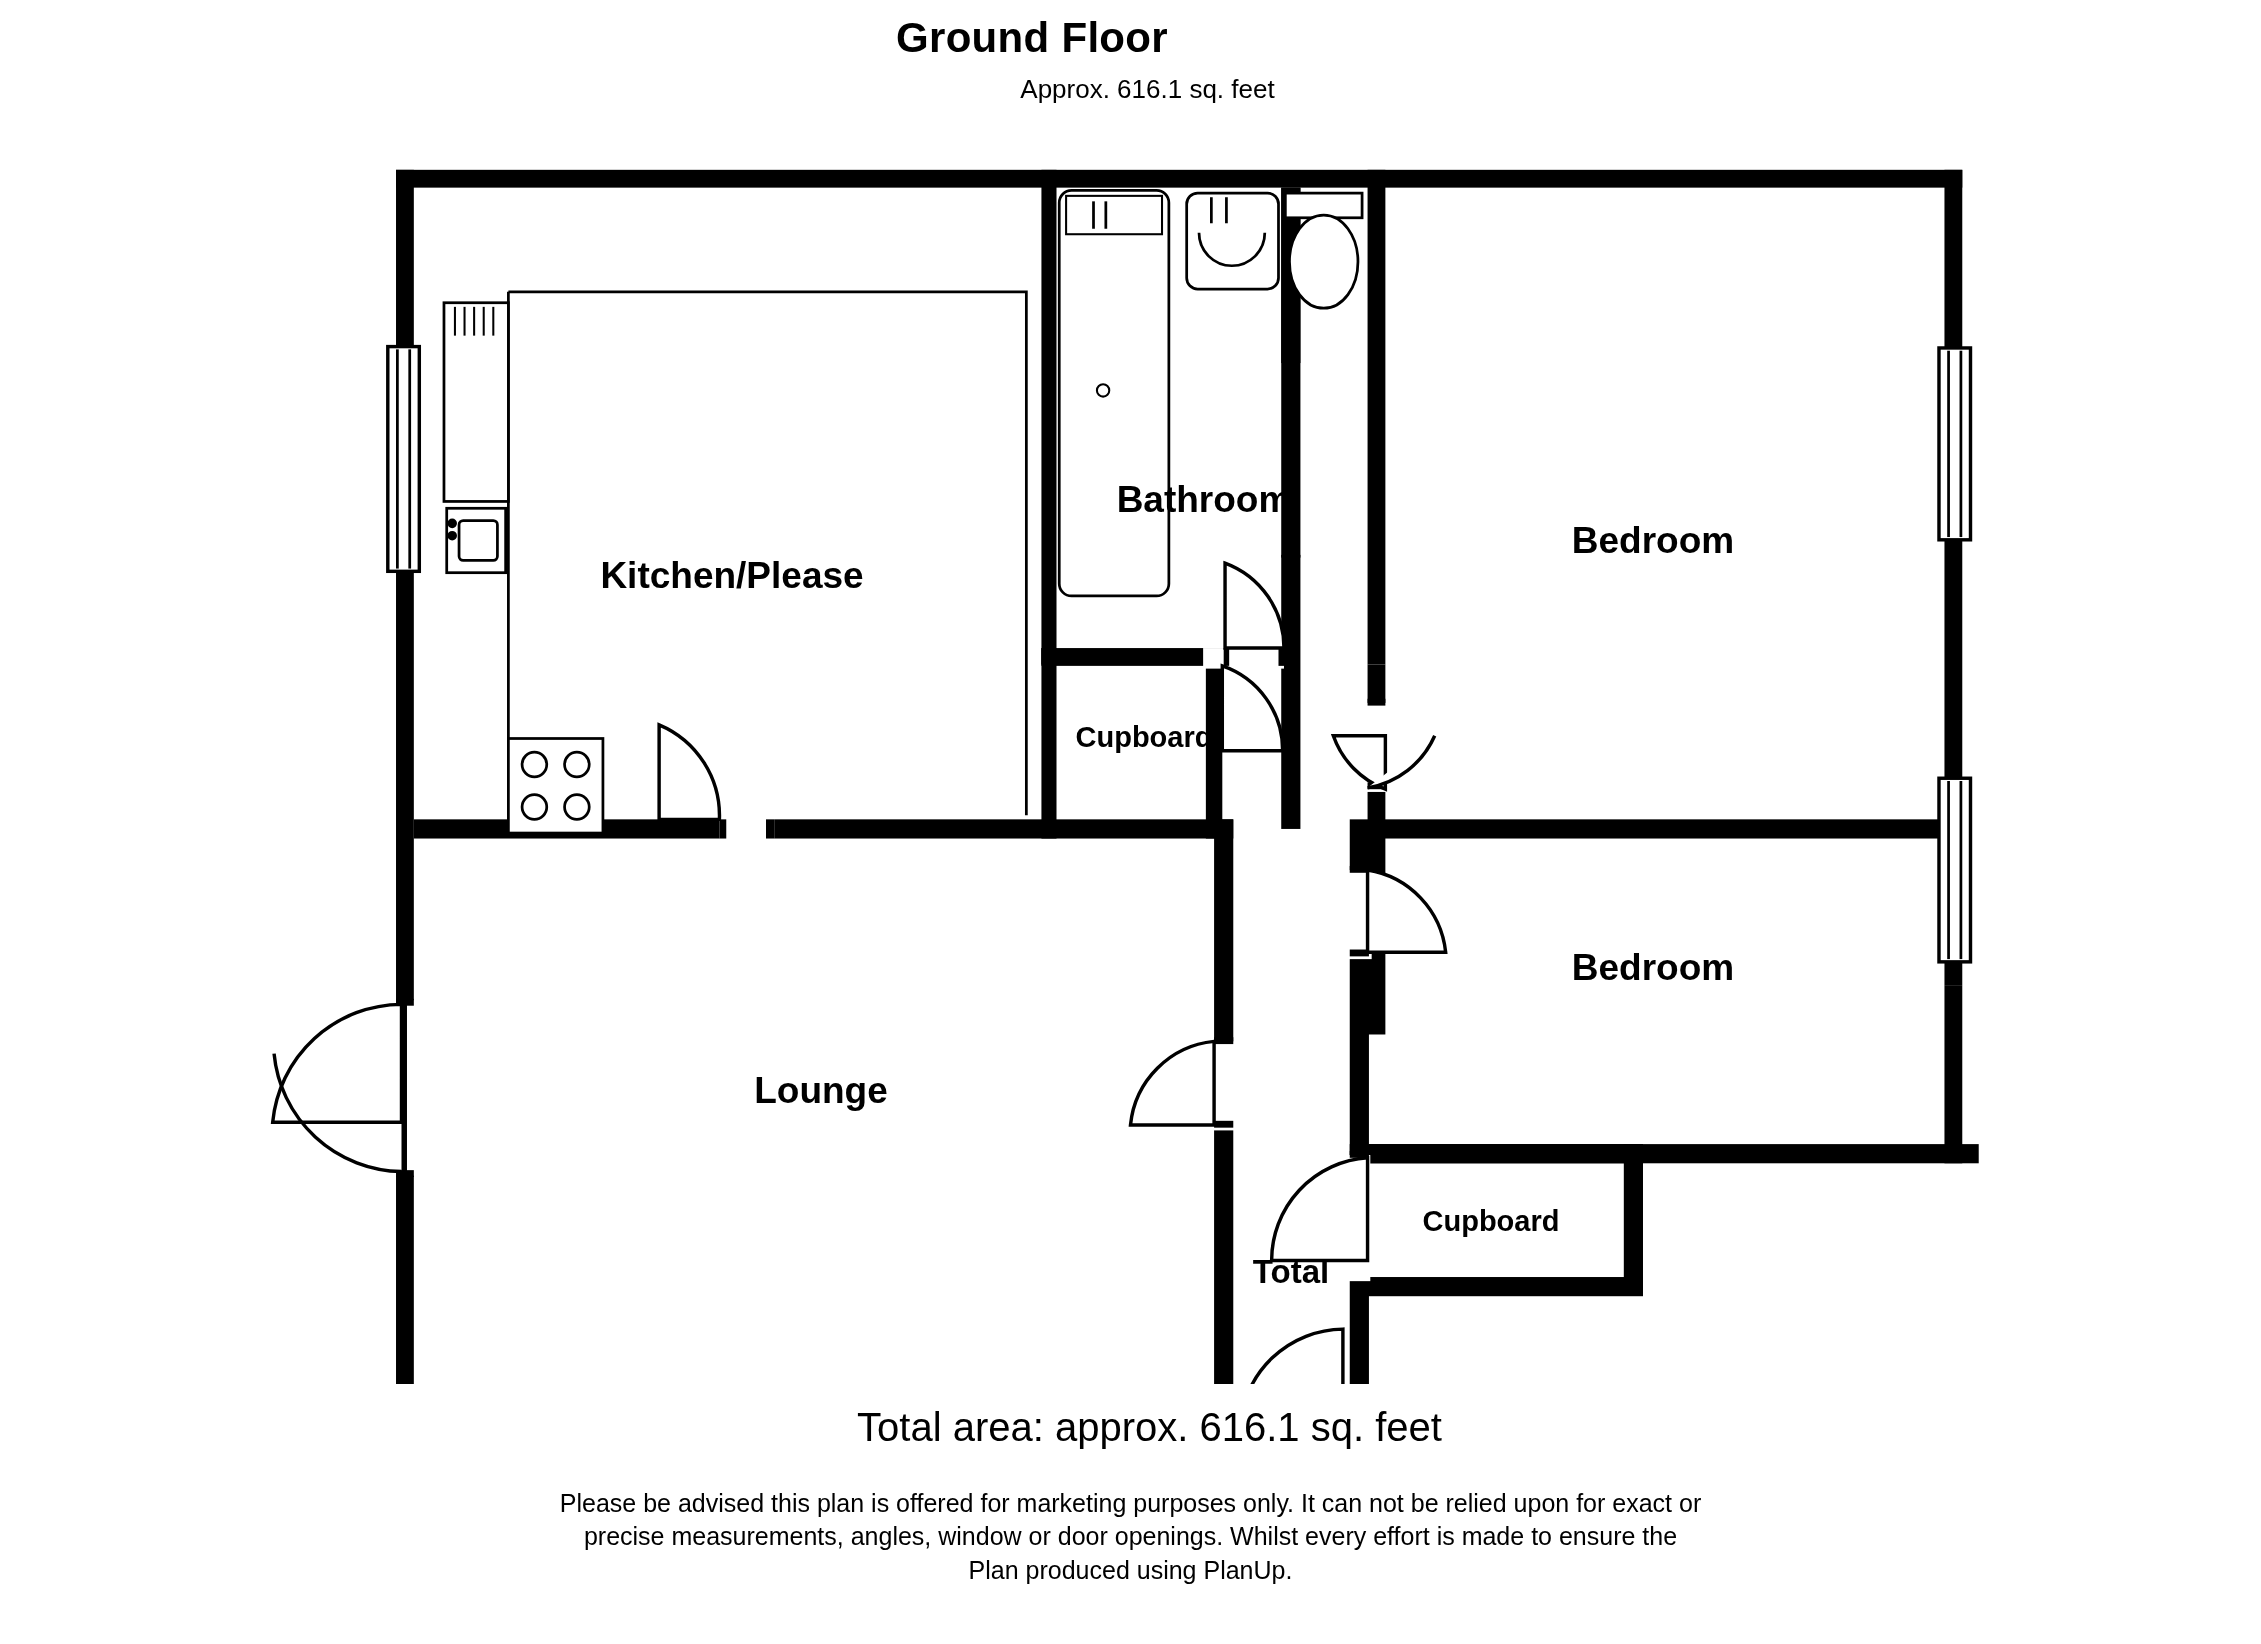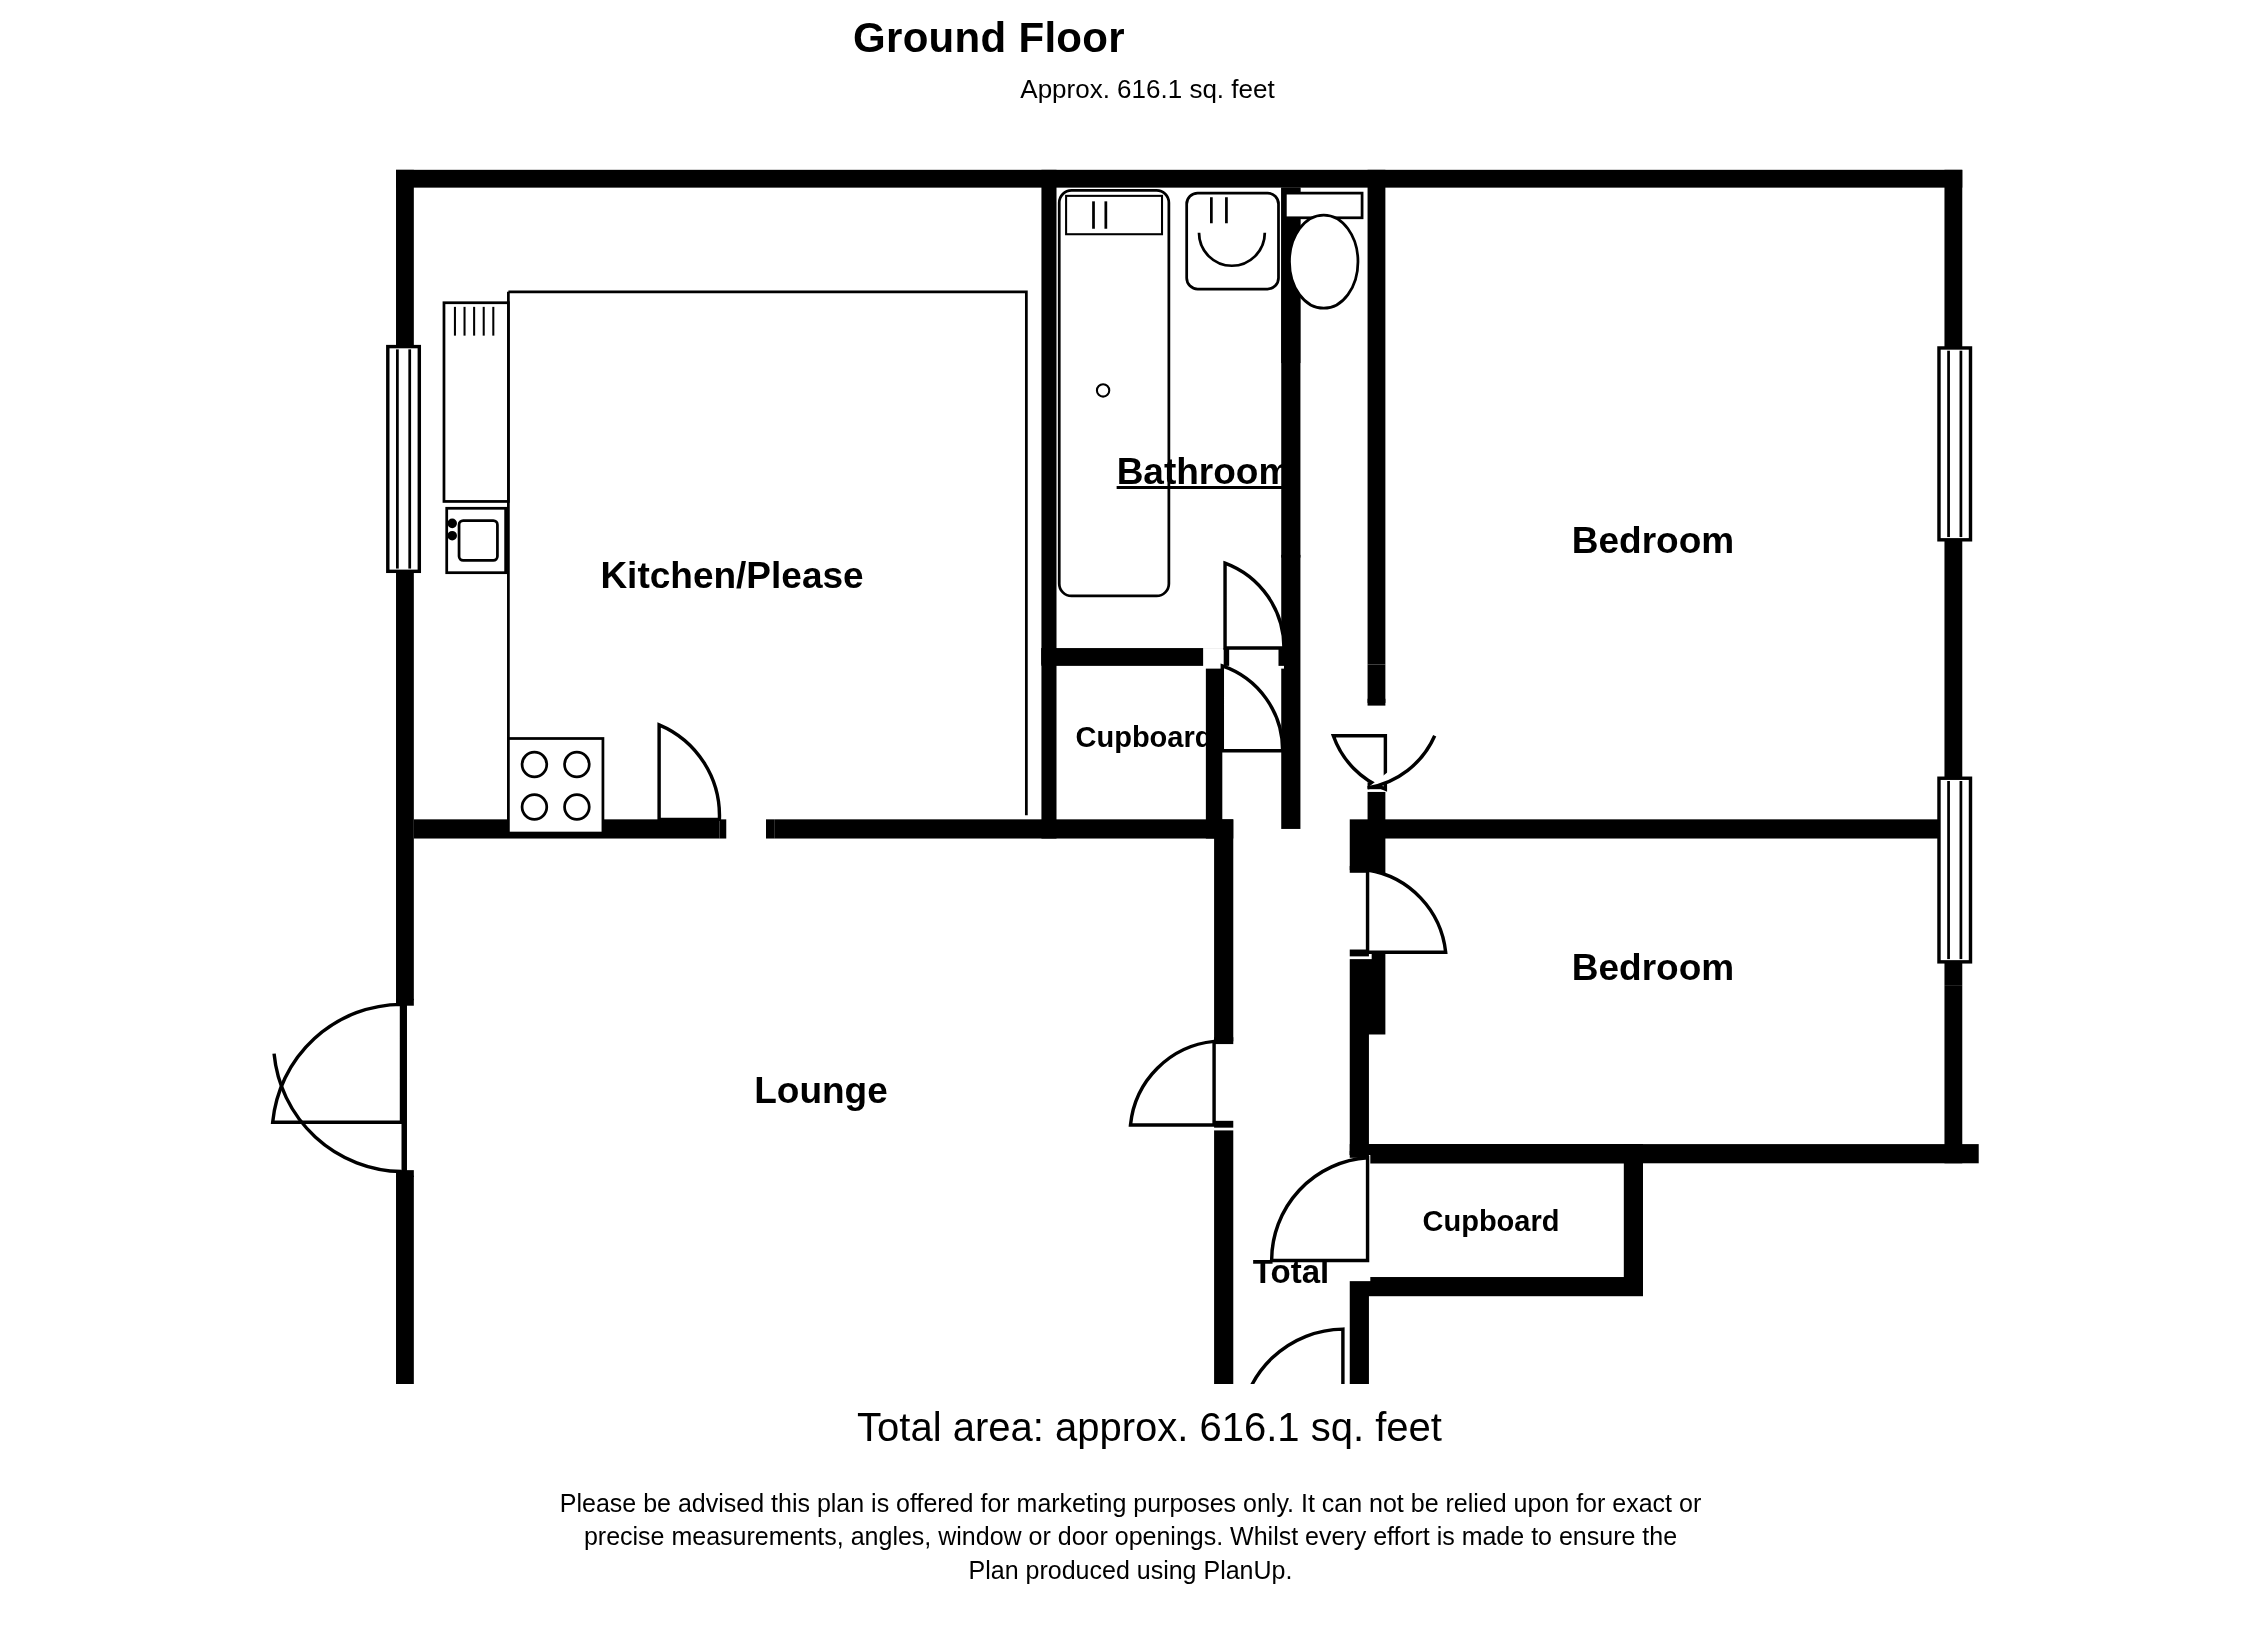--- a/index.html
+++ b/index.html
@@ -22,20 +22,21 @@
   }
   .title {
     position: absolute;
     left: 0;
     top: 13.7px;
     width: 1978px;
     text-align: center;
     font-size: 42px;
     font-weight: bold;
     letter-spacing: 0.3px;
+    padding-left: 43px;
   }
   .subtitle {
     position: absolute;
     left: 17px;
     top: 74px;
     width: 2261px;
     text-align: center;
     font-size: 26px;
     font-weight: normal;
   }
@@ -242,21 +243,21 @@
       <line x1="1768" y1="98" x2="1768" y2="136" stroke="#000000" stroke-width="4"></line>
       <line x1="1790" y1="98" x2="1790" y2="136" stroke="#000000" stroke-width="4"></line>
       <path d="M 1750 150 a 48 48 0 0 0 96 0" fill="none" stroke="#000000" stroke-width="4"></path>
 
       <rect x="1876" y="92" width="112" height="36" fill="#ffffff" stroke="#000000" stroke-width="4"></rect>
       <ellipse cx="1932" cy="192" rx="50" ry="68" fill="#ffffff" stroke="#000000" stroke-width="4"></ellipse>
     </g>
   </svg>
 
   <div class="room-label" style="left:732px; top:576px; font-size:37px;">Kitchen/Please</div>
-  <div class="room-label" style="left:1204px; top:472px; font-size:37px;text-decoration:underline;">Bathroom</div>
+  <div class="room-label" style="left:1204px; top:500px; font-size:37px;">Bathroom</div>
   <div class="room-label" style="left:1144px; top:737px; font-size:29px;">Cupboard</div>
   <div class="room-label" style="left:1653px; top:541px; font-size:37px;">Bedroom</div>
   <div class="room-label" style="left:1653px; top:968px; font-size:37px;">Bedroom</div>
   <div class="room-label" style="left:821px; top:1091px; font-size:37px;">Lounge</div>
   <div class="room-label" style="left:1491px; top:1221px; font-size:29px;">Cupboard</div>
   <div class="room-label" style="left:1291px; top:1272px; font-size:33px;">Total</div>
 
   <div class="total-area">Total area: approx. 616.1 sq. feet</div>
 
   <div class="disclaimer">

